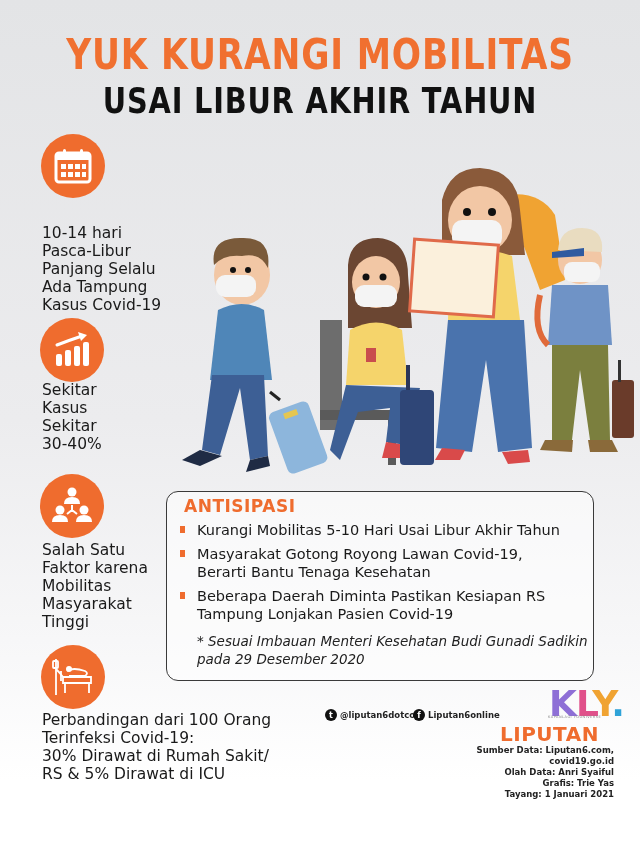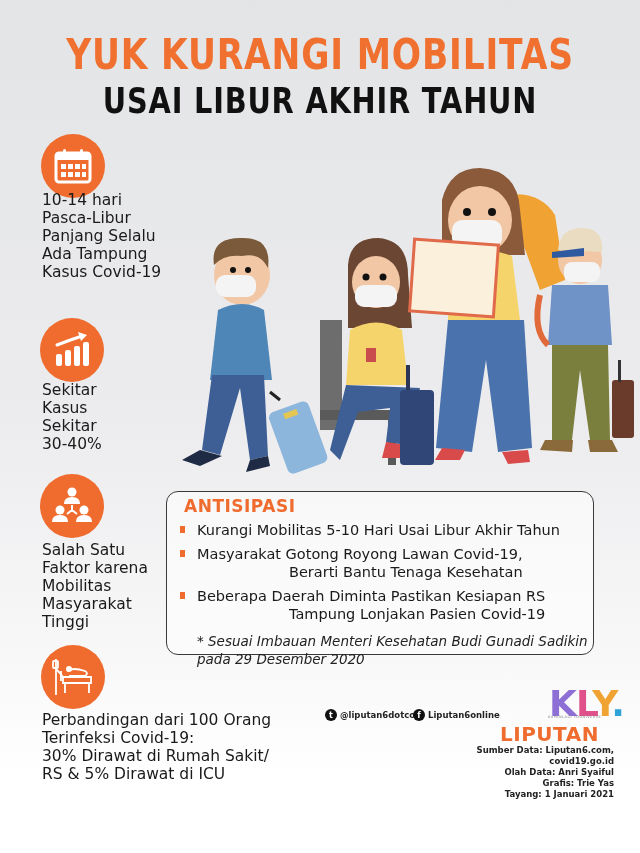--- a/index.html
+++ b/index.html
@@ -20,30 +20,30 @@
   }
   .icon-circle {
     position:absolute; width:64px; height:64px; border-radius:50%; background:#ef6c2e;
     display:flex; align-items:center; justify-content:center;
   }
   .stat-text {
     position:absolute; left:42px; font-size:15.5px; line-height:18px; color:#1a1a1a;
   }
   .stat-text div { white-space:nowrap; }
   .box {
-    position:absolute; left:166px; top:491px; width:428px; height:164px;
+    position:absolute; left:166px; top:491px; width:428px; height:190px;
     border:1.5px solid #3a3a3a; border-radius:12px; background:rgba(255,255,255,0.55);
     box-sizing:border-box;
   }
   .box-title {
     position:absolute; left:17px; top:4px; color:#ef6c2e; font-weight:bold; font-size:17px; letter-spacing:0.5px;
   }
   .bullet { position:absolute; left:13px; font-size:14.5px; line-height:18px; color:#1a1a1a; }
   .bullet .sq { position:absolute; left:0; top:5px; width:5px; height:7px; background:#ef6c2e; }
-  .bullet .bt { margin-left:17px; white-space:nowrap;text-align:right; }
+  .bullet .bt { margin-left:17px; white-space:nowrap; }
   .note { position:absolute; left:30px; top:140px; font-style:italic; font-size:13.5px; line-height:18px; color:#222; white-space:nowrap; }
   .illustration { position:absolute; left:180px; top:160px; width:460px; height:330px; }
   .social { position:absolute; top:709px; display:flex; align-items:center; font-size:8.5px; font-weight:bold; color:#222; }
   .social .ic { width:12px; height:12px; border-radius:50%; background:#111; color:#fff; font-size:8px; display:flex; align-items:center; justify-content:center; margin-right:3px; }
   .credits { position:absolute; right:26px; top:745px; text-align:right; font-size:8.5px; line-height:11px; font-weight:bold; color:#222; }
   .kly { position:absolute; left:549px; top:683px; font-size:36px; font-weight:bold; letter-spacing:-1px;text-align:center; }
   .kly-sub { position:absolute; left:548px; top:715px; font-size:3.5px; color:#888; letter-spacing:0.5px; }
   .liputan { position:absolute; left:500px; top:722px; display:flex; align-items:flex-end;gap:48px; }
   .liputan .lt { color:#ef6c2e; font-weight:bold; font-size:20px; letter-spacing:0.5px; }
   .liputan .six { margin-left:4px; width:22px; height:22px; background:#ef6c2e; color:#fff; font-weight:bold; font-size:17px; border-radius:4px; display:flex; align-items:center; justify-content:center; }
@@ -65,21 +65,21 @@
         <rect x="14" y="16" width="5" height="5"></rect>
         <rect x="21" y="16" width="5" height="5"></rect>
         <rect x="28" y="16" width="4" height="5"></rect>
       <rect x="7" y="24" width="5" height="5"></rect>
         <rect x="14" y="24" width="5" height="5"></rect>
         <rect x="21" y="24" width="5" height="5"></rect>
         <rect x="28" y="24" width="4" height="5"></rect>
     </g>
   </svg>
 </div>
-<div class="stat-text" style="top:191px;">
+<div class="stat-text" style="top:224px;">
   <div>10-14 hari</div>
   <div>Pasca-Libur</div>
   <div>Panjang Selalu</div>
   <div>Ada Tampung</div>
   <div>Kasus Covid-19</div>
 </div>
 
 <div class="icon-circle" style="left:40px; top:318px;">
   <svg width="40" height="36" viewBox="0 0 40 36">
     <g fill="#fff">

